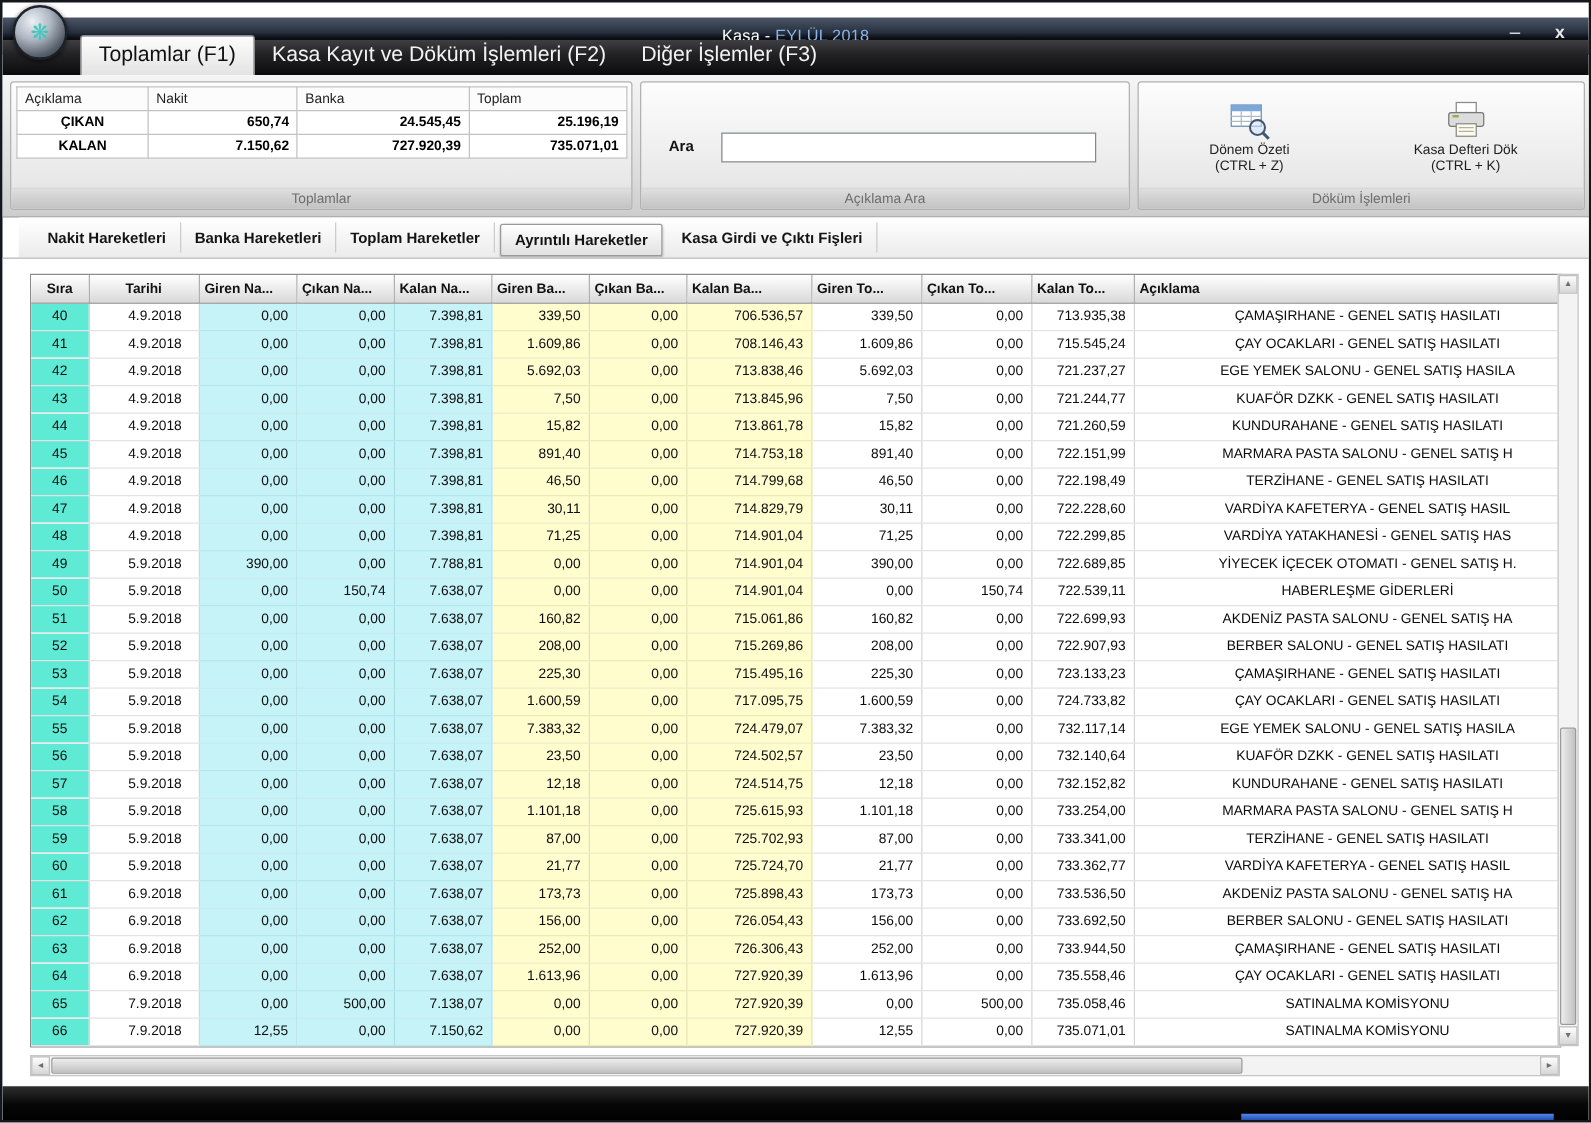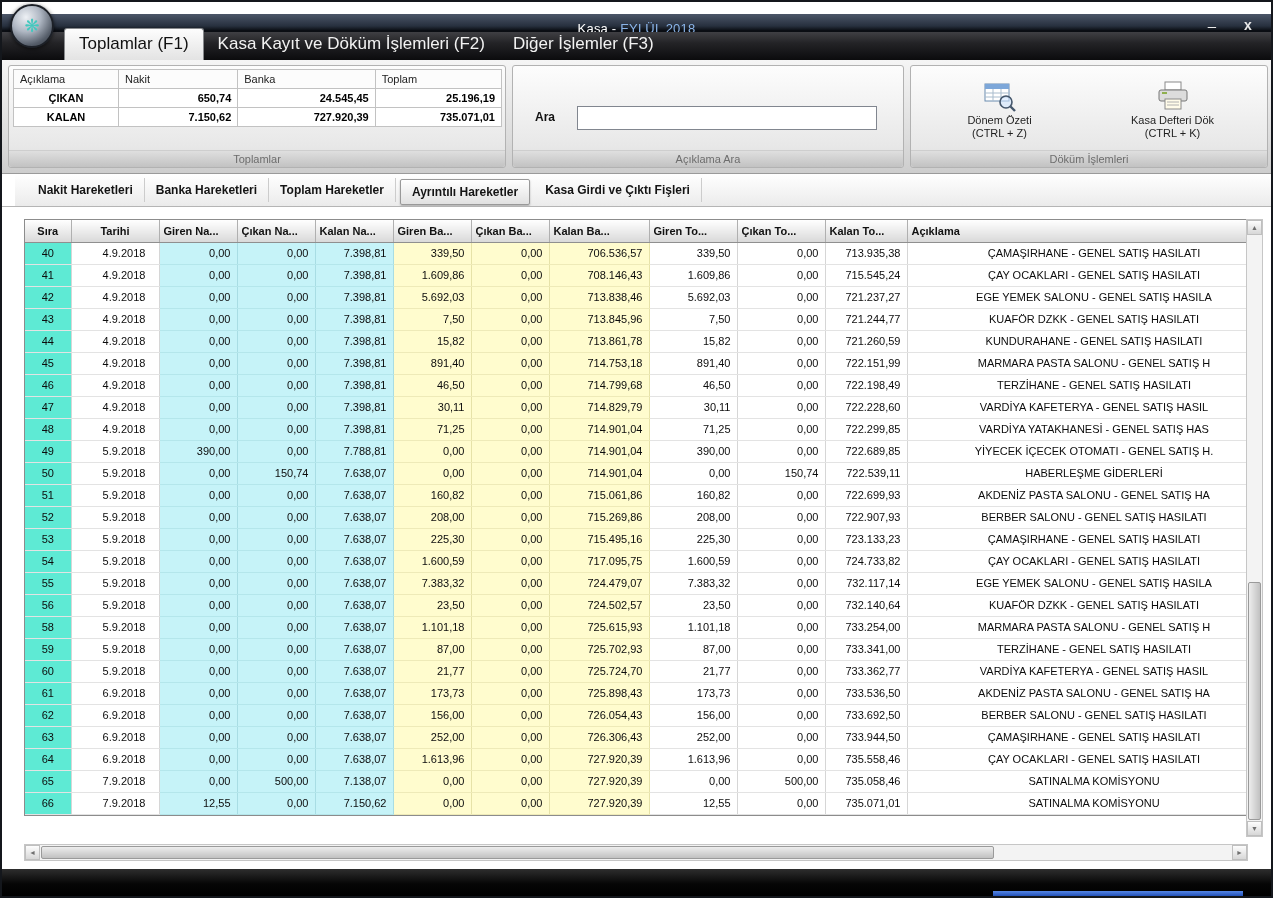--- a/index.html
+++ b/index.html
@@ -472,20 +472,34 @@
               <td>7.638,07</td>
               <td>23,50</td>
               <td>0,00</td>
               <td>724.502,57</td>
               <td>23,50</td>
               <td>0,00</td>
               <td>732.140,64</td>
               <td>KUAFÖR DZKK - GENEL SATIŞ HASILATI</td>
             </tr>
             <tr>
+              <td>57</td>
+              <td>5.9.2018</td>
+              <td>0,00</td>
+              <td>0,00</td>
+              <td>7.638,07</td>
+              <td>12,18</td>
+              <td>0,00</td>
+              <td>724.514,75</td>
+              <td>12,18</td>
+              <td>0,00</td>
+              <td>732.152,82</td>
+              <td>KUNDURAHANE - GENEL SATIŞ HASILATI</td>
+            </tr>
+            <tr>
               <td>58</td>
               <td>5.9.2018</td>
               <td>0,00</td>
               <td>0,00</td>
               <td>7.638,07</td>
               <td>1.101,18</td>
               <td>0,00</td>
               <td>725.615,93</td>
               <td>1.101,18</td>
               <td>0,00</td>

